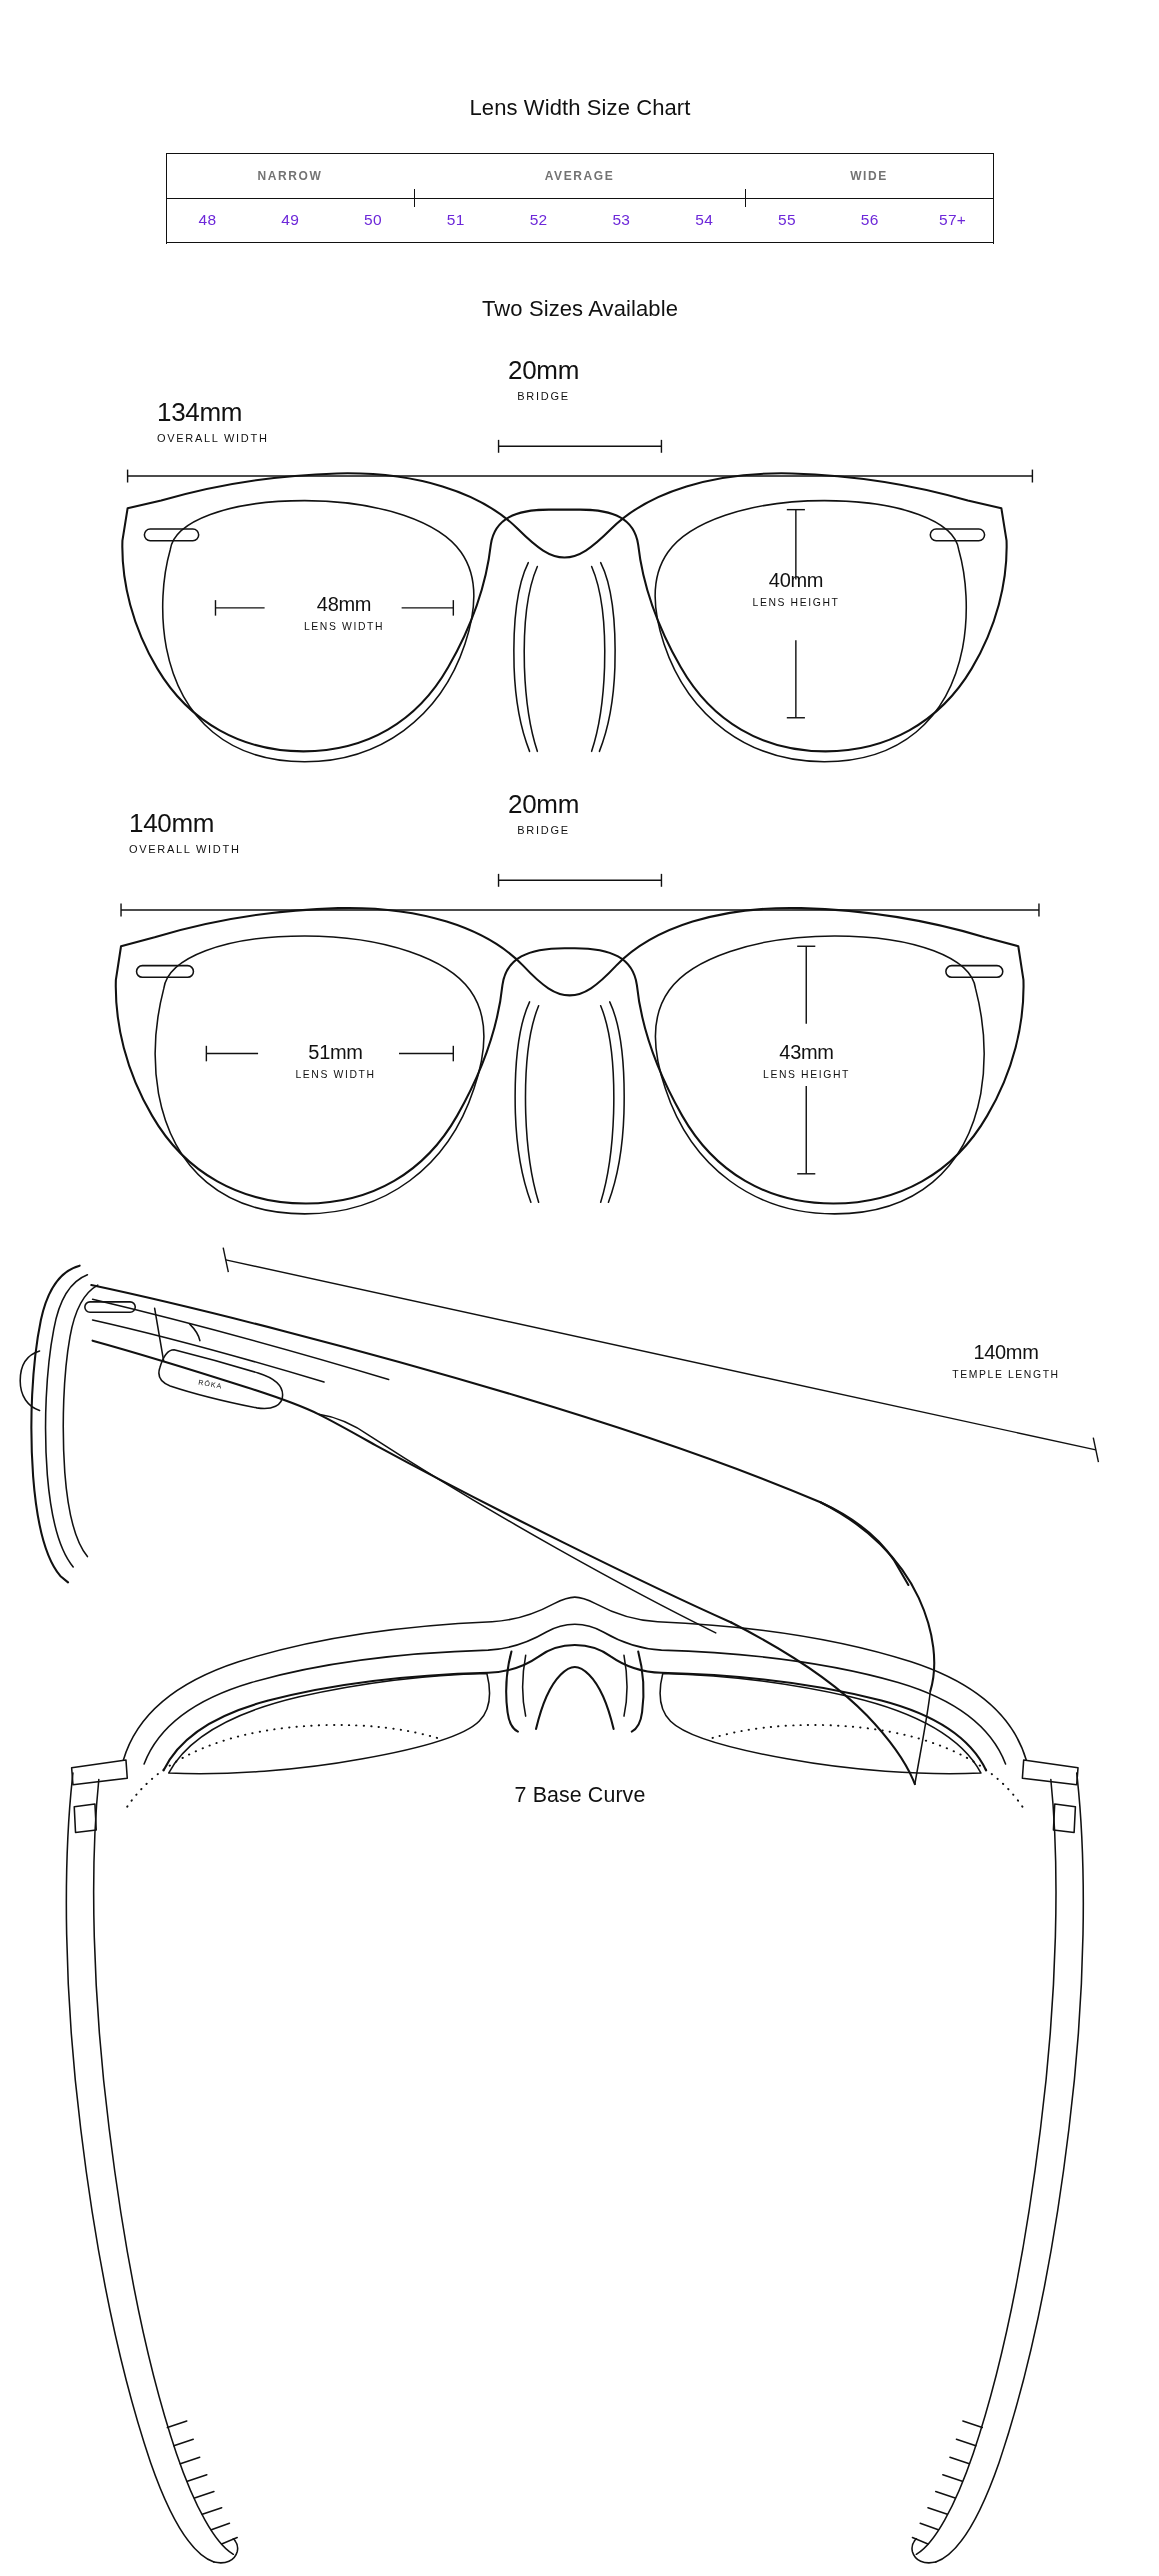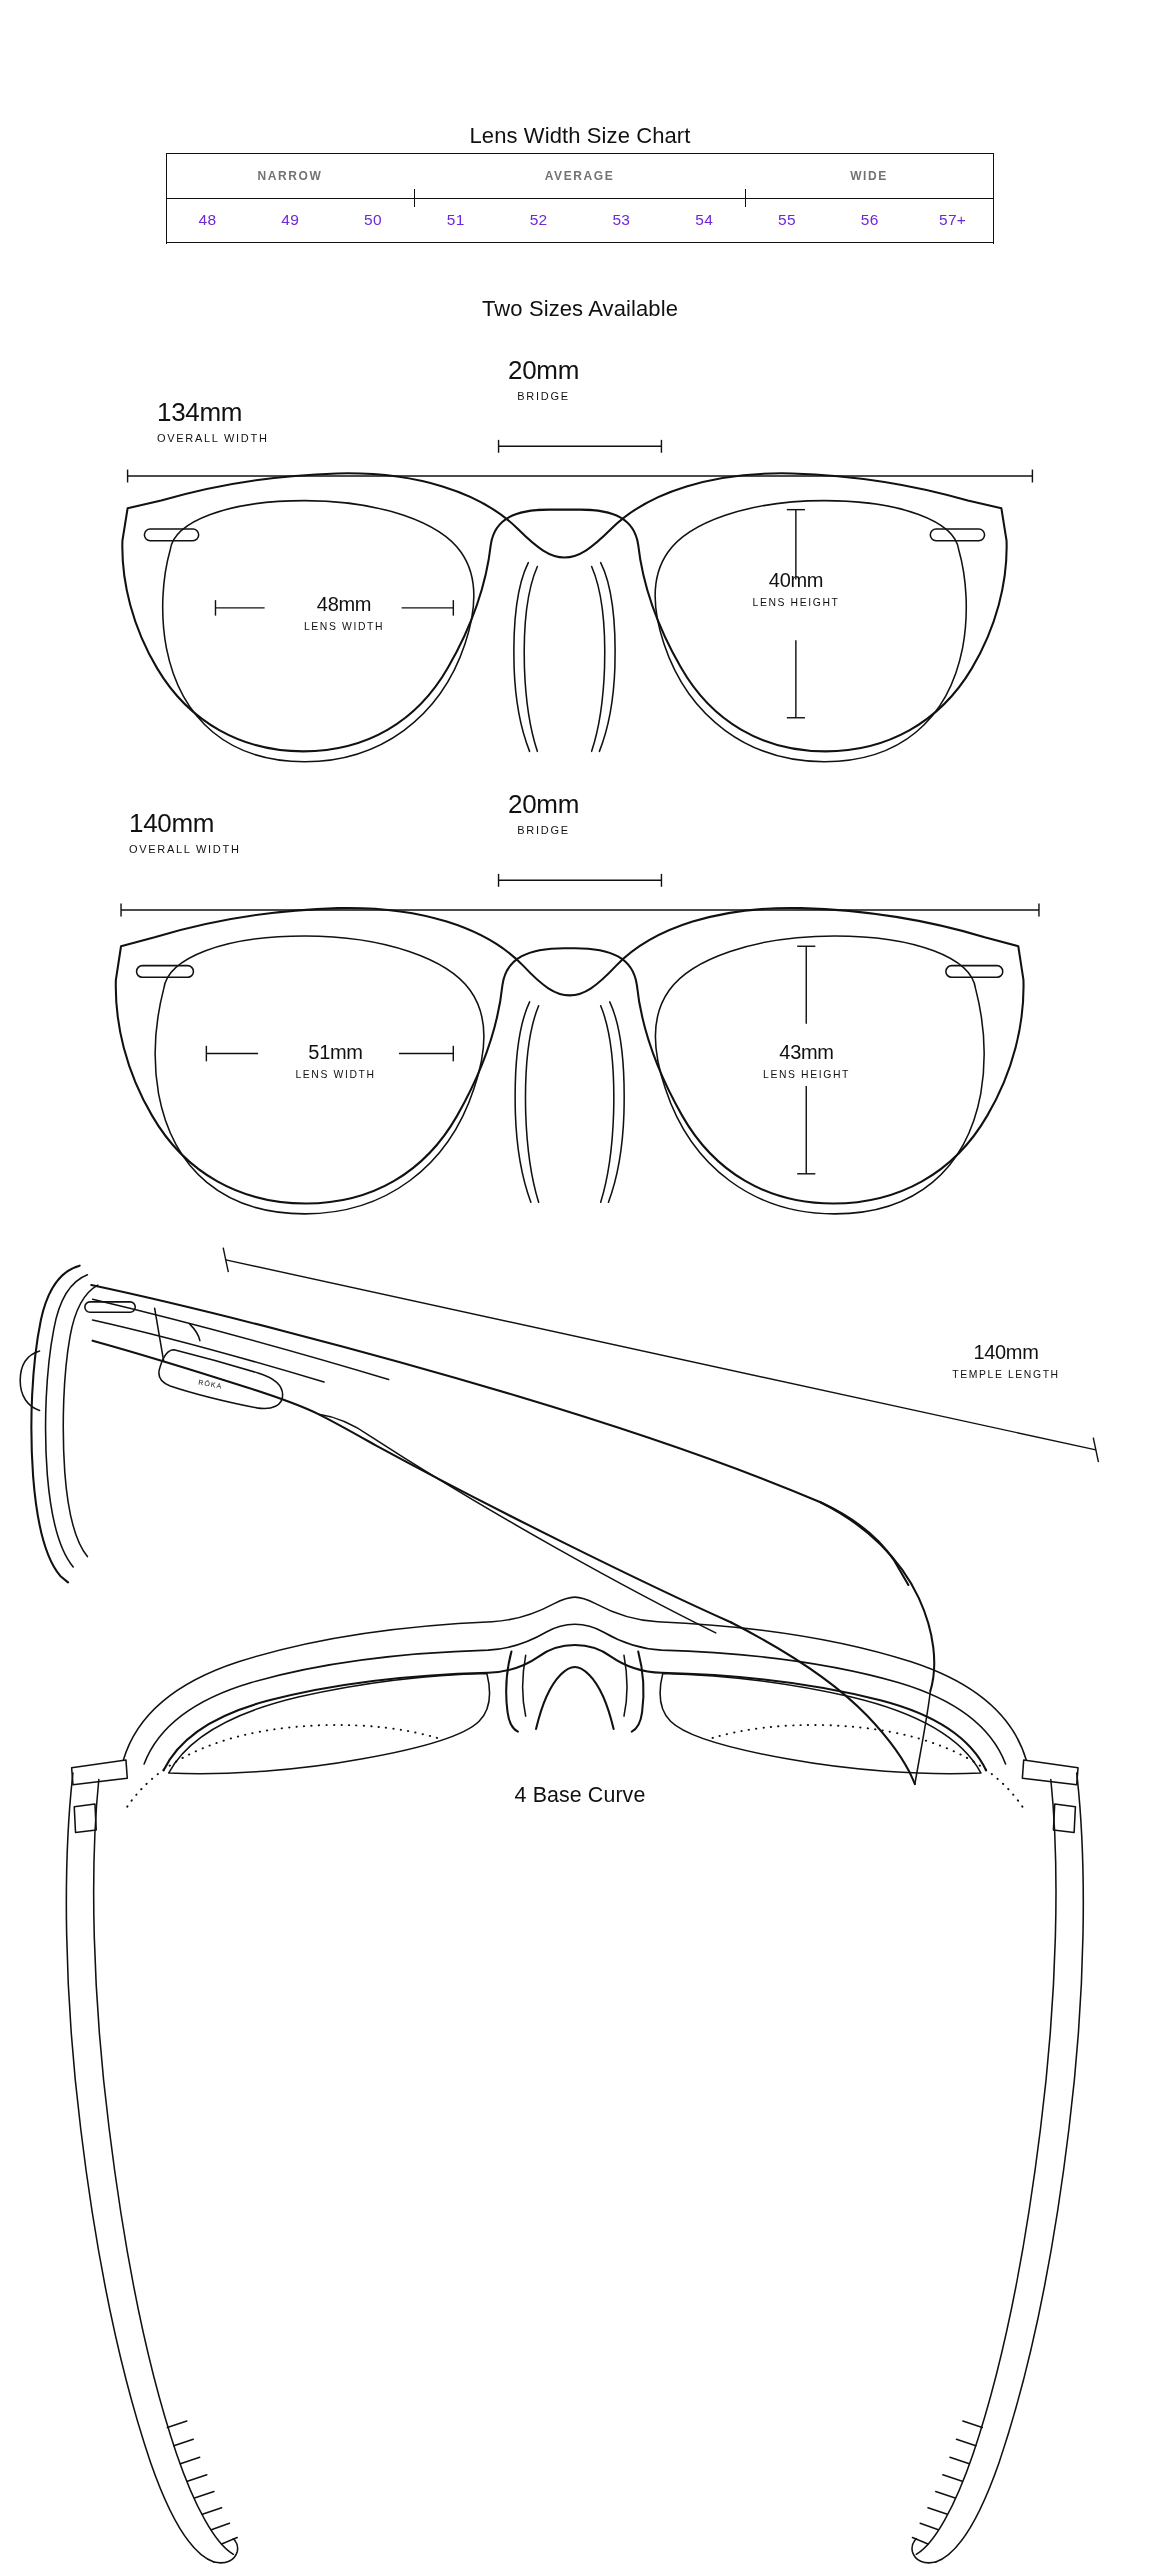--- a/index.html
+++ b/index.html
@@ -25,21 +25,21 @@
   .section-title {
     position: absolute;
     left: 0;
     width: 1160px;
     text-align: center;
     font-size: 22px;
     font-weight: 400;
     letter-spacing: 0.1px;
     color: #111111;
   }
-  #chart-title { top: 95px; margin-top: 28px; }
+  #chart-title { top: 95px; }
   #sizes-title { top: 296px; }
 
   
   .size-chart {
     position: absolute;
     left: 166px;
     top: 153px;
     width: 828px;
     height: 91px;
   }
@@ -601,16 +601,16 @@
         <line class="stroke frame-line-thin" x1="1498" y1="1368" x2="1468" y2="1358"></line>
         <line class="stroke frame-line-thin" x1="1487" y1="1395" x2="1457" y2="1385"></line>
         <line class="stroke frame-line-thin" x1="1476" y1="1421" x2="1446" y2="1411"></line>
         <line class="stroke frame-line-thin" x1="1464" y1="1446" x2="1434" y2="1436"></line>
         <line class="stroke frame-line-thin" x1="1450" y1="1470" x2="1422" y2="1460"></line>
         <line class="stroke frame-line-thin" x1="1434" y1="1492" x2="1410" y2="1482"></line>
       </g>
     </svg>
   </div>
 
-  <div class="section-title" style="top:1783px; font-size:21.4px;">4 Base Curve</div>
+  <div class="section-title" style="top:1783px; font-size:21.4px;">7 Base Curve</div>
 
 </div>
 
 
 </body></html>

